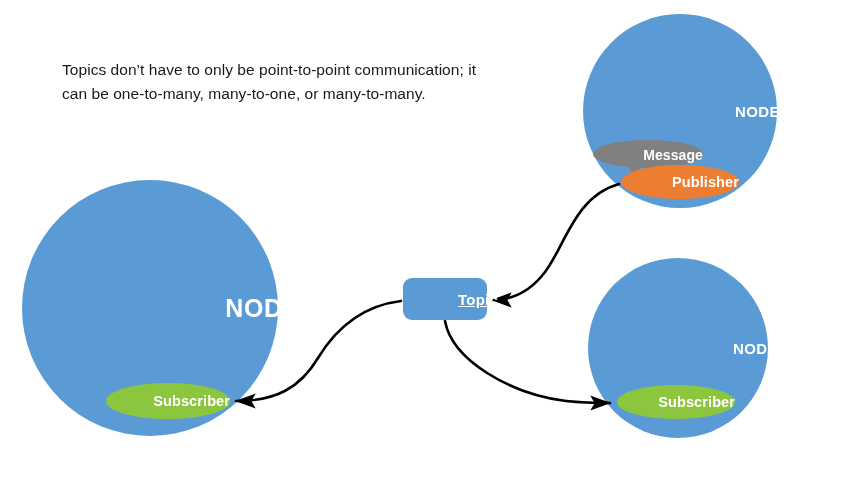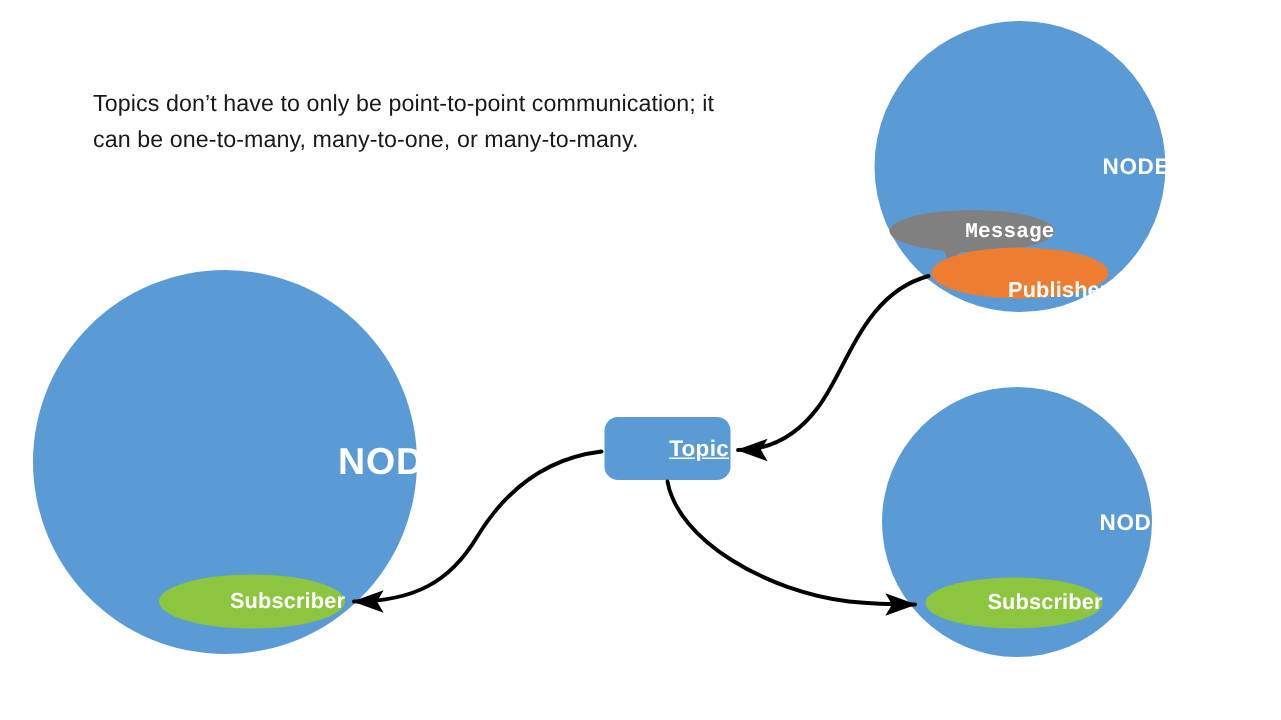--- a/index.html
+++ b/index.html
@@ -44,21 +44,21 @@
     color: #ffffff;
     font-weight: bold;
     text-align: right;
     white-space: nowrap;
     font-family: "Liberation Sans", sans-serif;
     pointer-events: none;
   }
   .node-label.big { font-size: 25px; letter-spacing: 0.6px; }
   .node-label.small { font-size: 15px; letter-spacing: 0.4px; }
   .pill-label { font-size: 14.5px; letter-spacing: 0.1px; }
-  .pill-label.msg { font-size: 14px; font-family: Liberation Mono, monospace; }
+  .pill-label.msg { font-size: 14px; }
   .topic-label { font-size: 15px; letter-spacing: 0.2px; }
 </style>
 </head>
 <body style="background: rgb(255, 255, 255);">
 
 <div id="stage" style="background: rgb(255, 255, 255);">
 
   <svg id="scene" viewBox="0 0 854 480" xmlns="http://www.w3.org/2000/svg">
     <defs>
       <marker id="arrowhead" markerWidth="9" markerHeight="9" refX="7.6" refY="3.1" orient="auto" markerUnits="strokeWidth">
@@ -96,19 +96,19 @@
   <div class="node-label big" style="left:0; top:294px; width:300px;">NODE</div>
 
   <div class="node-label small" style="left:580px; top:103px; width:200px;">NODE</div>
 
   <div class="node-label small" style="left:578px; top:340px; width:200px;">NODE</div>
 
   <div class="pill-label" style="left:106px; top:393px; width:124px;">Subscriber</div>
 
   <div class="pill-label msg" style="left:593px; top:147px; width:110px;">Message</div>
 
-  <div class="pill-label" style="left:621px; top:186px; width:118px;">Publisher</div>
+  <div class="pill-label" style="left:621px; top:174px; width:118px;">Publisher</div>
 
   <div class="pill-label" style="left:617px; top:394px; width:118px;">Subscriber</div>
 
-  <div class="topic-label" style="left:402px; top:291px; width:84px;text-decoration:underline;">Topic</div>
+  <div class="topic-label" style="left:414px; top:291px; width:84px;text-decoration:underline;">Topic</div>
 
 </div>
 
 </body></html>

